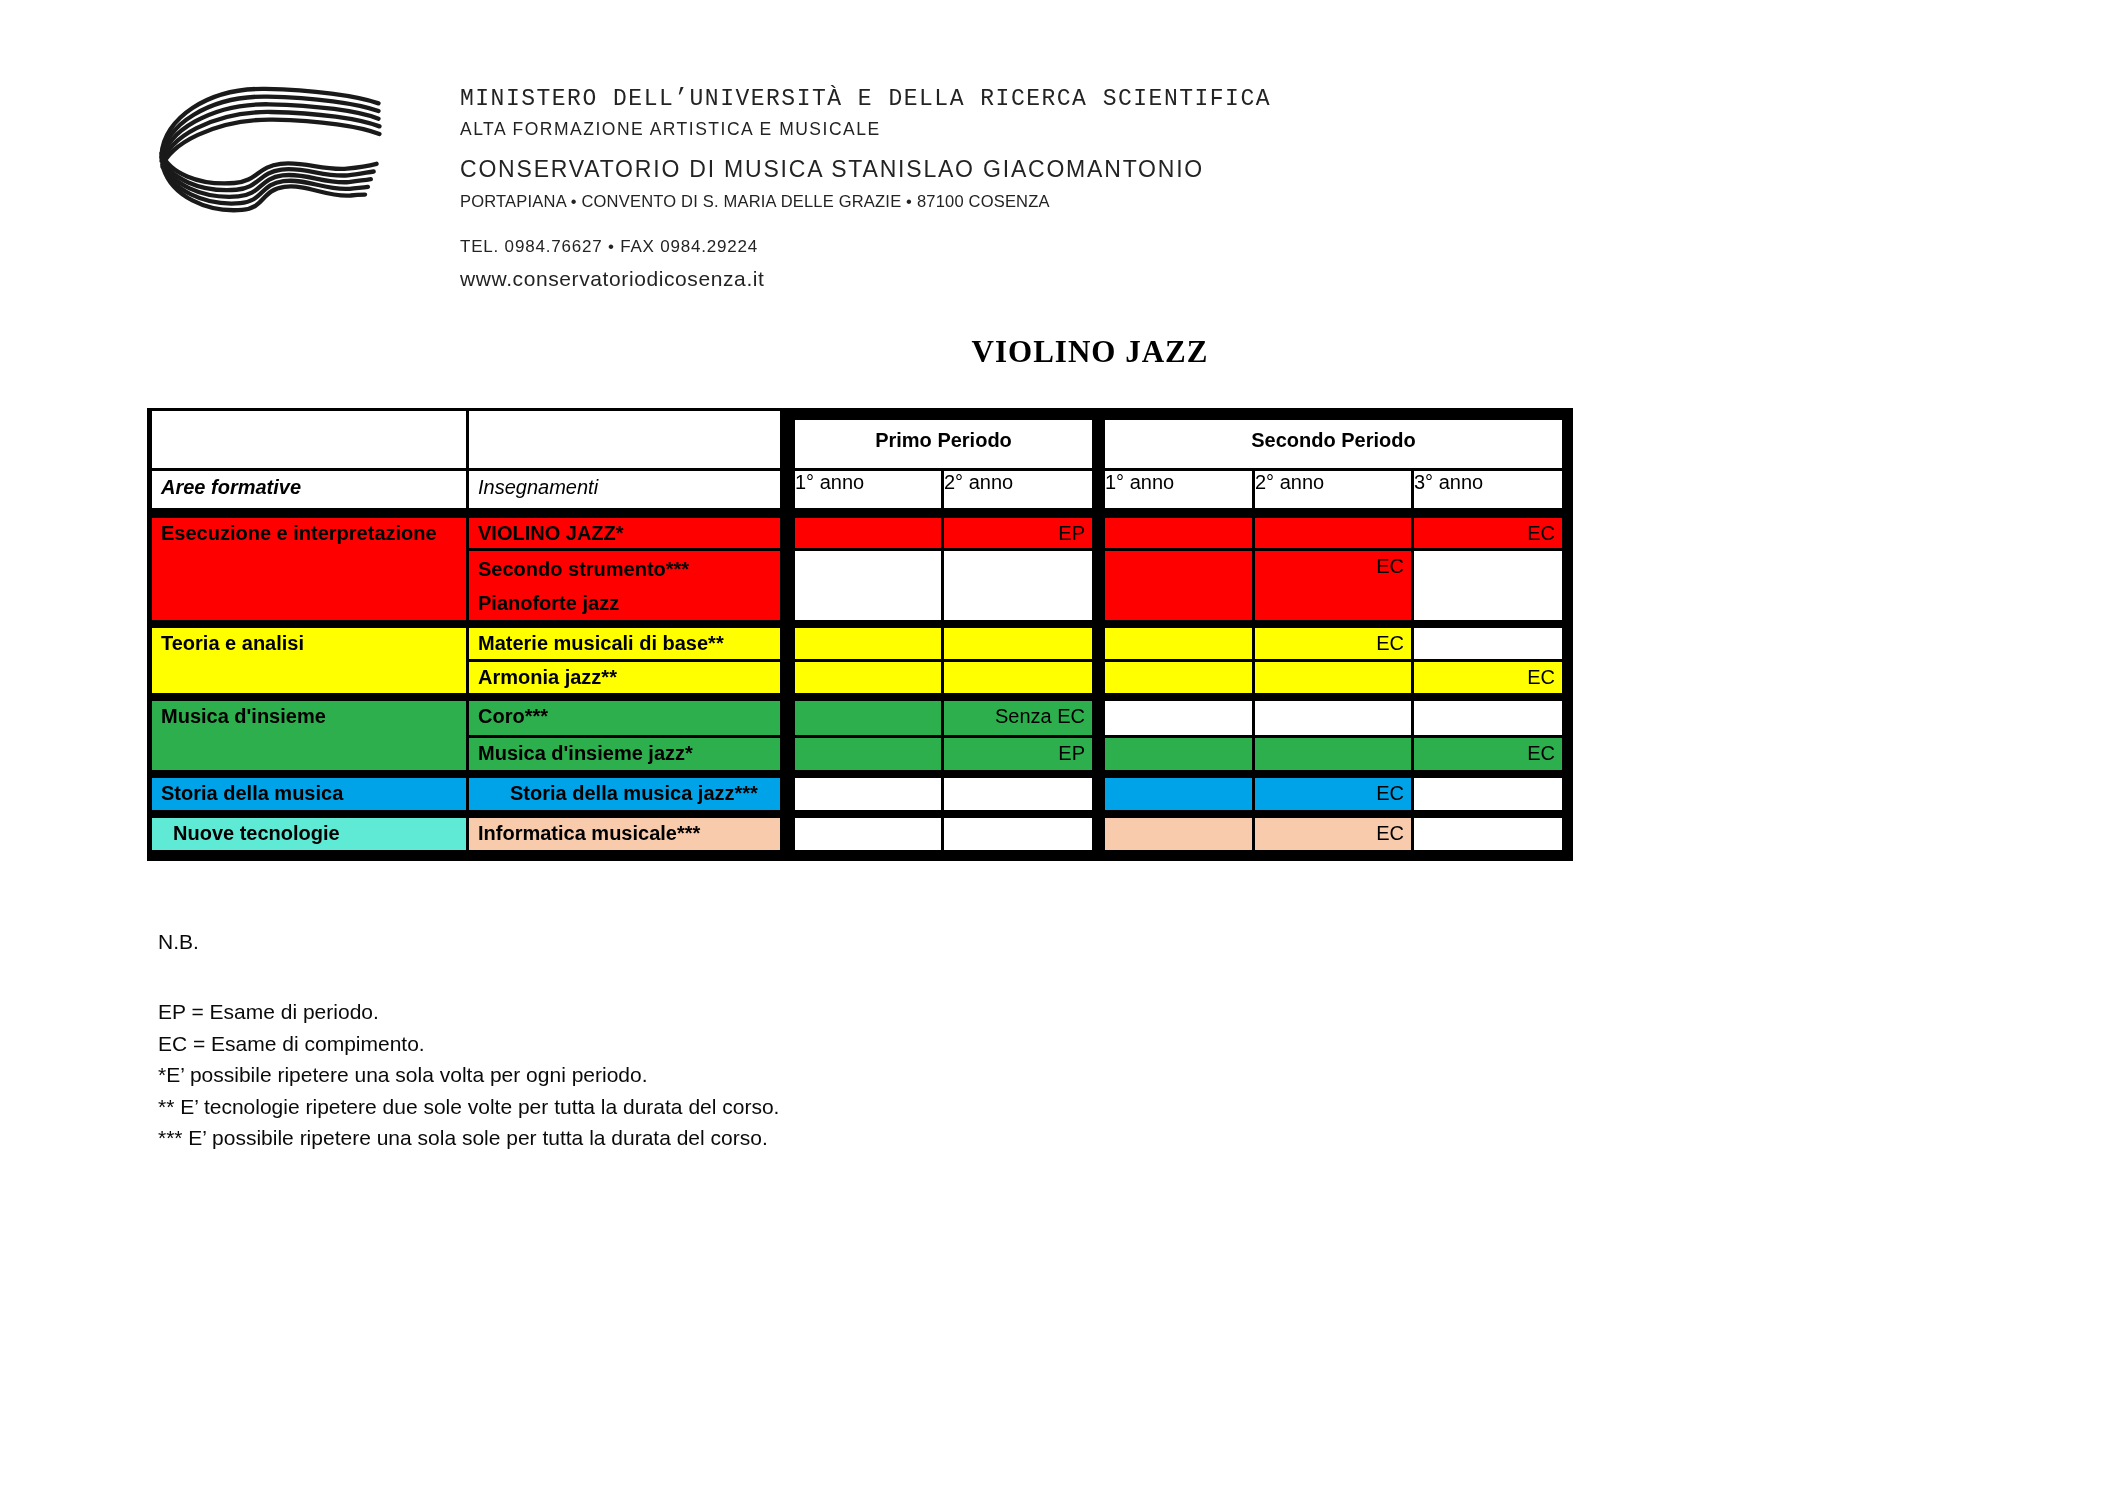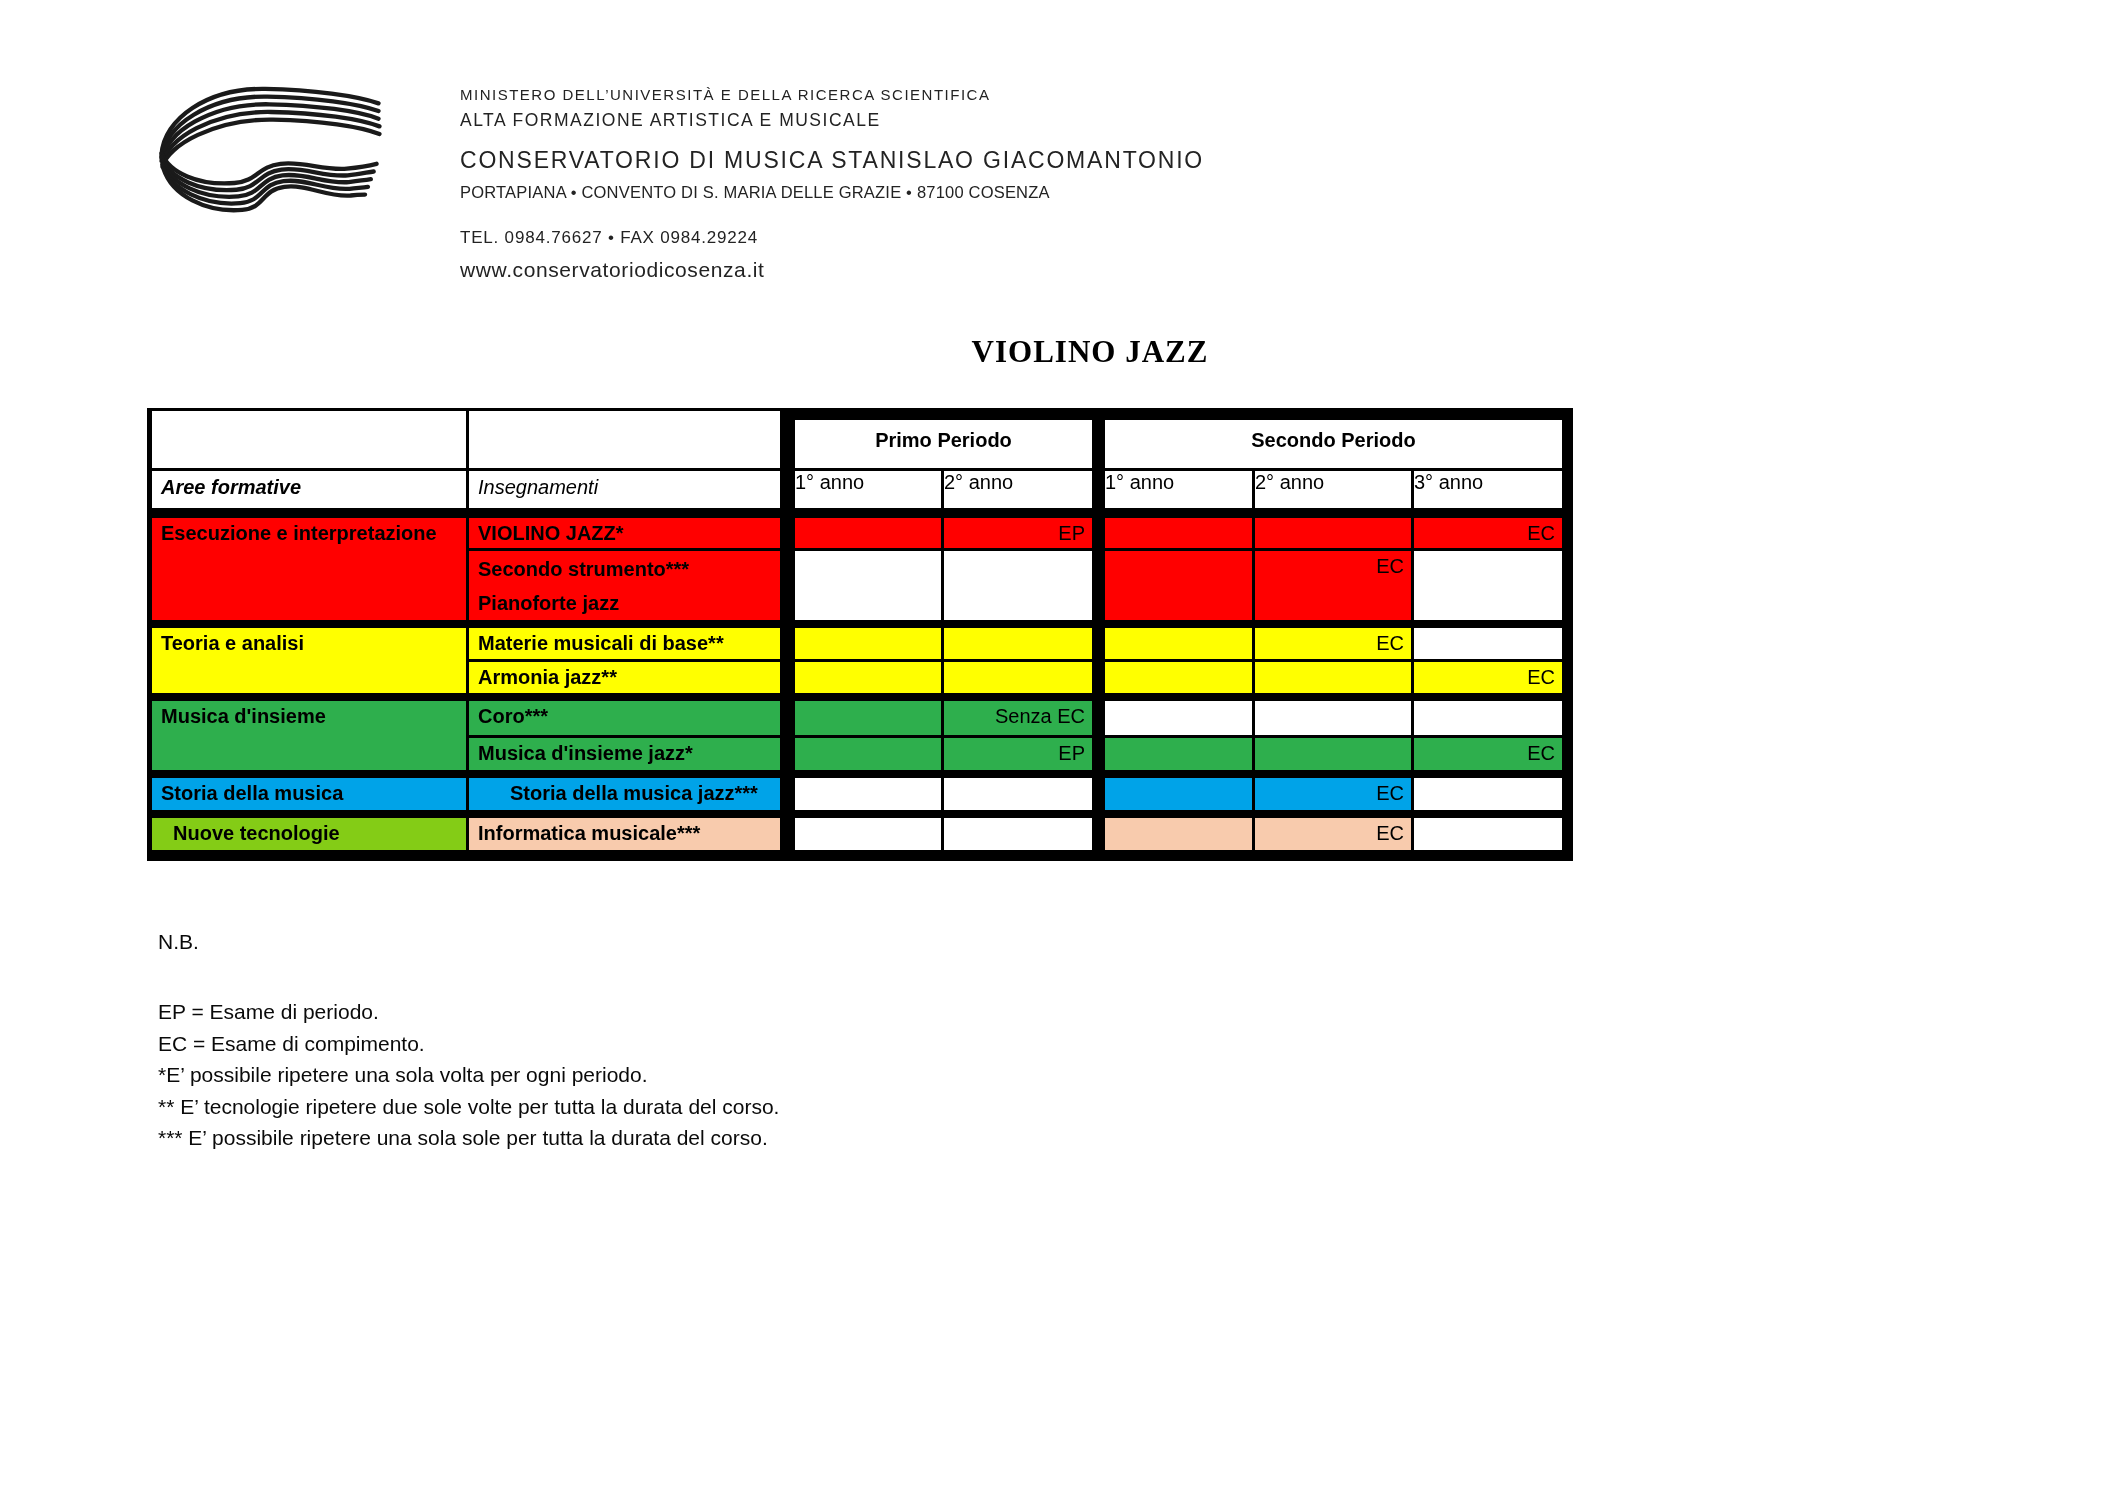--- a/index.html
+++ b/index.html
@@ -2,21 +2,21 @@
 <html><head>
 <meta charset="utf-8">
 <style>
   html,body{margin:0;padding:0;}
   body{background:#e8e8e8;font-family:"Liberation Sans",sans-serif;}
   .page{position:relative;width:2105px;height:1489px;background:#ffffff;overflow:hidden;color:#000;}
 
   
   .logo{position:absolute;left:150px;top:80px;width:240px;height:135px;}
   .lh{position:absolute;left:460px;top:86px;color:#232323;}
-  .lh .l1{font-size:15px;letter-spacing:1.5px;}
+  .lh .l1{font-size:23px;letter-spacing:1.5px;font-family:Liberation Mono, monospace;}
   .lh .l2{font-size:17.5px;letter-spacing:1.5px;margin-top:7px;}
   .lh .l3{font-size:23px;letter-spacing:1.8px;margin-top:16px;}
   .lh .l4{font-size:16.5px;letter-spacing:0.2px;margin-top:9px;}
   .lh .l5{font-size:17px;letter-spacing:0.8px;margin-top:26px;}
   .lh .l6{font-size:21px;letter-spacing:0.6px;margin-top:10px;}
 
   
   .doc-title{position:absolute;left:147px;top:334px;width:1886px;text-align:center;
     font-family:"Liberation Serif",serif;font-weight:bold;font-size:31px;letter-spacing:1px;}
 
@@ -132,21 +132,21 @@
       <div class="cell exam" style="grid-area: 16 / 9; background: rgb(46, 175, 77);"></div>
       <div class="cell exam" style="grid-area: 16 / 11; background: rgb(46, 175, 77);"></div>
       <div class="cell exam" style="grid-area: 16 / 13; background: rgb(46, 175, 77);">EC</div>
       <div class="cell label" style="grid-area: 18 / 1 / span 1; background: rgb(0, 163, 232);">Storia della musica</div>
       <div class="cell label" style="grid-area: 18 / 3; background: rgb(0, 163, 232); padding-left: 41px;">Storia della musica jazz***</div>
       <div class="cell exam" style="grid-area: 18 / 5; background: rgb(255, 255, 255);"></div>
       <div class="cell exam" style="grid-area: 18 / 7; background: rgb(255, 255, 255);"></div>
       <div class="cell exam" style="grid-area: 18 / 9; background: rgb(0, 163, 232);"></div>
       <div class="cell exam" style="grid-area: 18 / 11; background: rgb(0, 163, 232);">EC</div>
       <div class="cell exam" style="grid-area: 18 / 13; background: rgb(255, 255, 255);"></div>
-      <div class="cell label" style="grid-area: 20 / 1 / span 1; background: #84cc16; padding-left: 21px;">Nuove tecnologie</div>
+      <div class="cell label" style="grid-area: 20 / 1 / span 1; background: #5eead4; padding-left: 21px;">Nuove tecnologie</div>
       <div class="cell label" style="grid-area: 20 / 3; background: rgb(248, 203, 173);">Informatica musicale***</div>
       <div class="cell exam" style="grid-area: 20 / 5; background: rgb(255, 255, 255);"></div>
       <div class="cell exam" style="grid-area: 20 / 7; background: rgb(255, 255, 255);"></div>
       <div class="cell exam" style="grid-area: 20 / 9; background: rgb(248, 203, 173);"></div>
       <div class="cell exam" style="grid-area: 20 / 11; background: rgb(248, 203, 173);">EC</div>
       <div class="cell exam" style="grid-area: 20 / 13; background: rgb(255, 255, 255);"></div>
     </div>
 
   <div class="notes">
     <div class="nb">N.B.</div>

